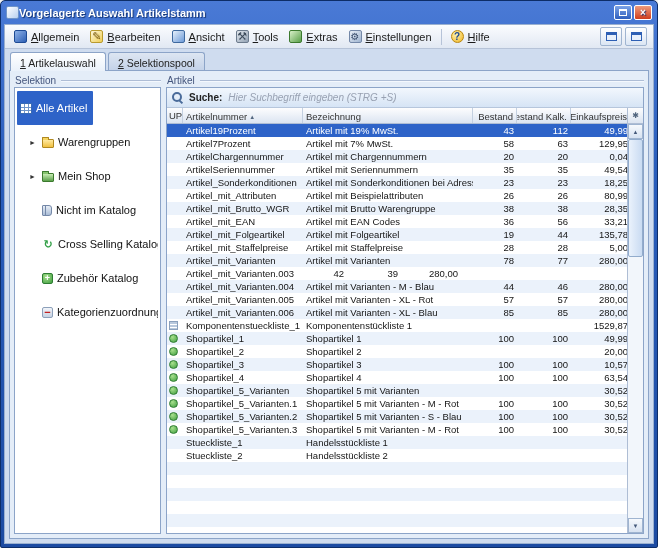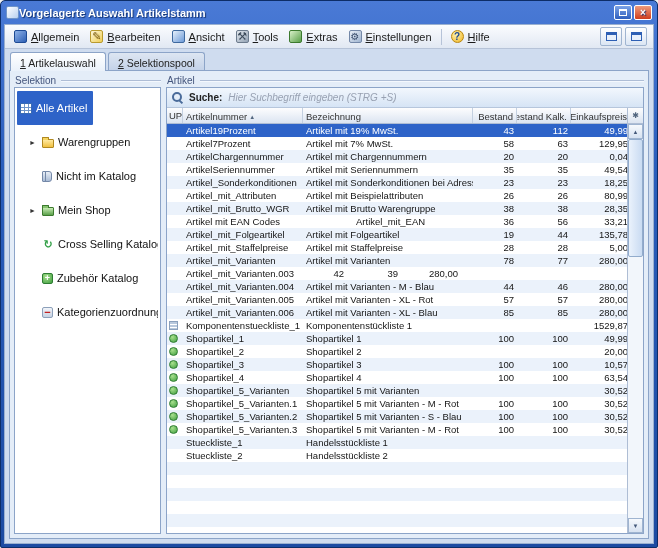--- a/index.html
+++ b/index.html
@@ -256,28 +256,28 @@
               <div class="tree-item lvl0 selected">
                 <span class="ticon all-articles-icon"></span>
                 <span class="tlabel">Alle Artikel</span>
               </div>
               <div class="tree-item lvl1">
                 <span class="expander">►</span>
                 <span class="ticon folder-icon"></span>
                 <span class="tlabel">Warengruppen</span>
               </div>
               <div class="tree-item lvl1">
+                <span class="expander">►</span>
+                <span class="ticon shop-folder-icon"></span>
+                <span class="tlabel">Mein Shop</span>
+              </div>
+              <div class="tree-item lvl1">
                 <span class="expander"></span>
                 <span class="ticon catalog-icon"></span>
                 <span class="tlabel">Nicht im Katalog</span>
-              </div>
-              <div class="tree-item lvl1">
-                <span class="expander">►</span>
-                <span class="ticon shop-folder-icon"></span>
-                <span class="tlabel">Mein Shop</span>
               </div>
               <div class="tree-item lvl1">
                 <span class="expander"></span>
                 <span class="ticon cross-selling-icon">↻</span>
                 <span class="tlabel">Cross Selling Katalog</span>
               </div>
               <div class="tree-item lvl1">
                 <span class="expander"></span>
                 <span class="ticon accessory-icon">+</span>
                 <span class="tlabel">Zubehör Katalog</span>
@@ -378,22 +378,22 @@
                     <div class="row striped">
                       <span class="cell w-up"></span>
                       <span class="cell w-nr">Artikel_mit_Brutto_WGR</span>
                       <span class="cell w-name">Artikel mit Brutto Warengruppe</span>
                       <span class="cell w-b num">38</span>
                       <span class="cell w-bk num">38</span>
                       <span class="cell w-ek num">28,35</span>
                     </div>
                     <div class="row">
                       <span class="cell w-up"></span>
+                      <span class="cell w-nr">Artikel_mit_EAN</span>
                       <span class="cell w-name">Artikel mit EAN Codes</span>
-                      <span class="cell w-nr">Artikel_mit_EAN</span>
                       <span class="cell w-b num">36</span>
                       <span class="cell w-bk num">56</span>
                       <span class="cell w-ek num">33,21</span>
                     </div>
                     <div class="row striped">
                       <span class="cell w-up"></span>
                       <span class="cell w-nr">Artikel_mit_Folgeartikel</span>
                       <span class="cell w-name">Artikel mit Folgeartikel</span>
                       <span class="cell w-b num">19</span>
                       <span class="cell w-bk num">44</span>

